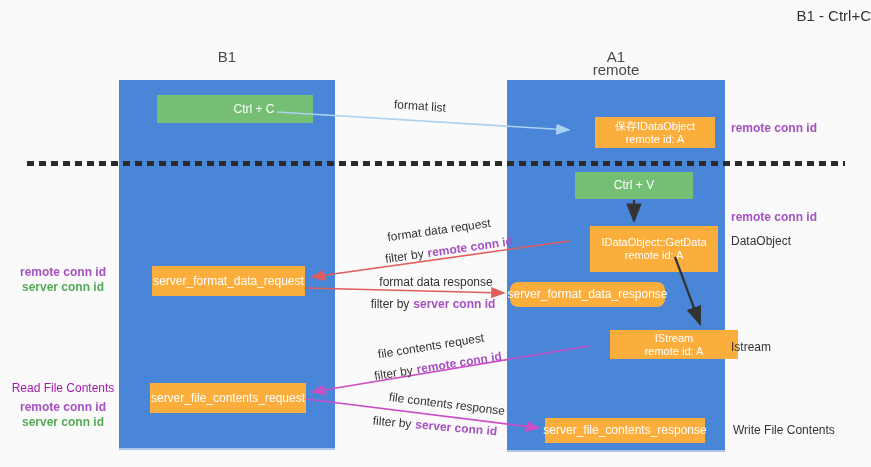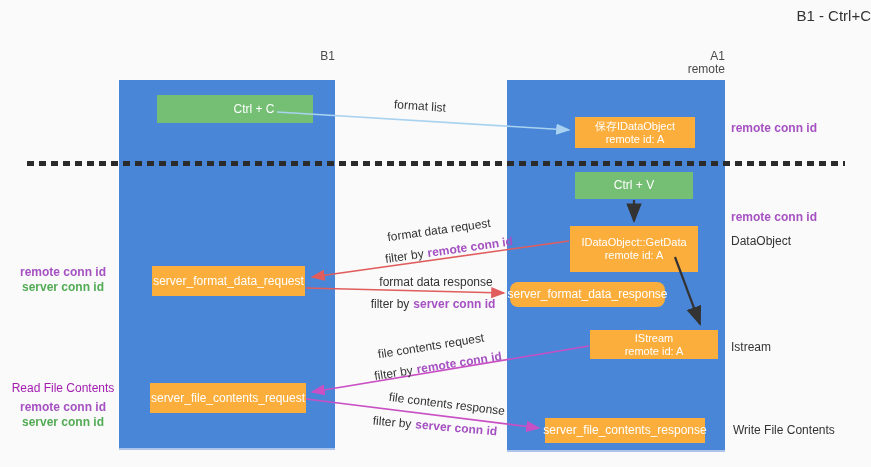--- a/index.html
+++ b/index.html
@@ -9,35 +9,35 @@
     font-family:"Liberation Sans","DejaVu Sans",sans-serif;
     color:#333;
   }
   .abs{position:absolute;}
   
   .diagram-title{
     left:0;top:6px;width:871px;text-align:right;
     font-size:15px;line-height:20px;color:#333;
   }
   
-  .lane-header{font-size:12px;line-height:13px;text-align:right;color:#4a4a4a;}
+  .lane-header{font-size:15px;line-height:13px;text-align:center;color:#4a4a4a;}
   #hdr-left{left:119px;top:50px;width:216px;}
   #hdr-right{left:507px;top:50px;width:218px;}
   
   .lane{background:#4a86d8;border-bottom:2px solid #aec4ea;}
   #lane-left{left:119px;top:80px;width:216px;height:368px;}
   #lane-right{left:507px;top:80px;width:218px;height:370px;}
   
   .node{
     display:flex;align-items:center;justify-content:center;flex-direction:column;
     color:#fff;text-align:center;font-size:12px;line-height:13px;
   }
   .green{background:#74bf73;}
   .orange{background:#fcae3d;}
-  .small{font-size:11px;line-height:13px;}
+  .small{font-size:11px;line-height:13px;margin-left:20px;}
   #box-ctrl-c{left:157px;top:95px;width:118px;height:28px;padding-left:38px;}
   #box-save-ido{left:575px;top:117px;width:120px;height:31px;}
   #box-ctrl-v{left:575px;top:172px;width:118px;height:27px;}
   #box-getdata{left:570px;top:226px;width:128px;height:46px;}
   #box-fmt-req{left:152px;top:266px;width:153px;height:30px;}
   #box-fmt-resp{left:510px;top:282px;width:155px;height:25px;border-radius:8px;}
   #box-istream{left:590px;top:330px;width:128px;height:29px;}
   #box-file-req{left:150px;top:383px;width:156px;height:30px;}
   #box-file-resp{left:545px;top:418px;width:160px;height:25px;}
   

